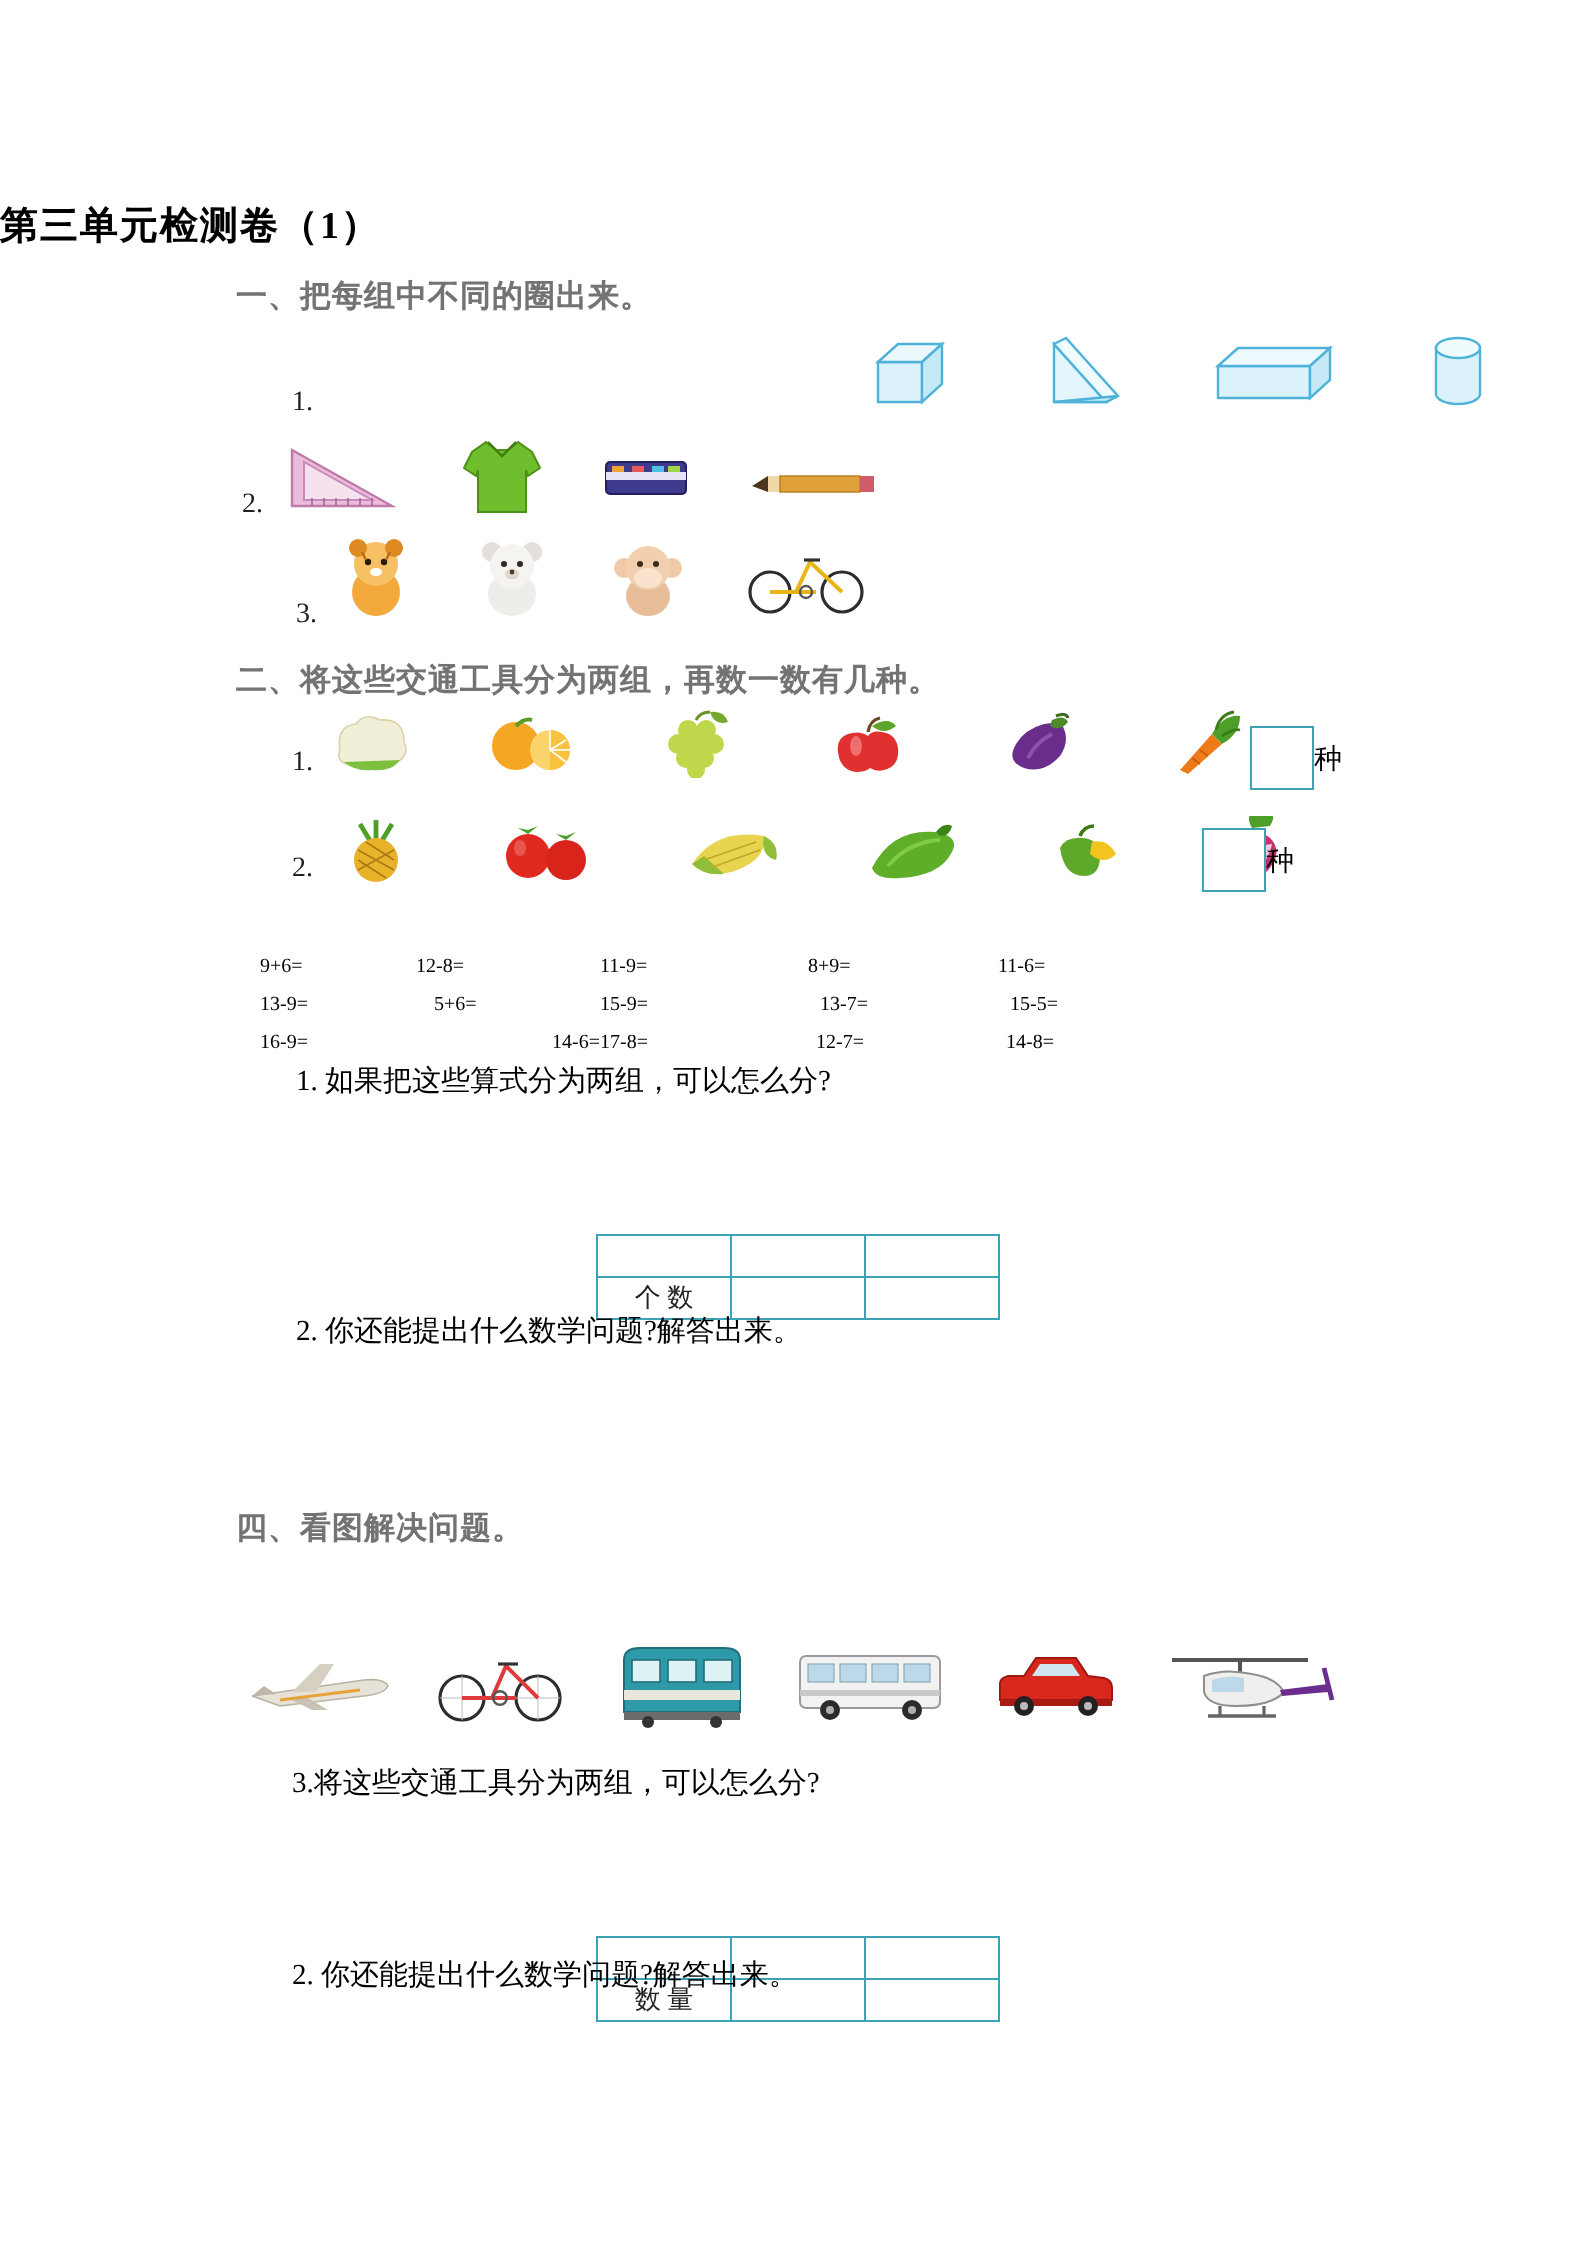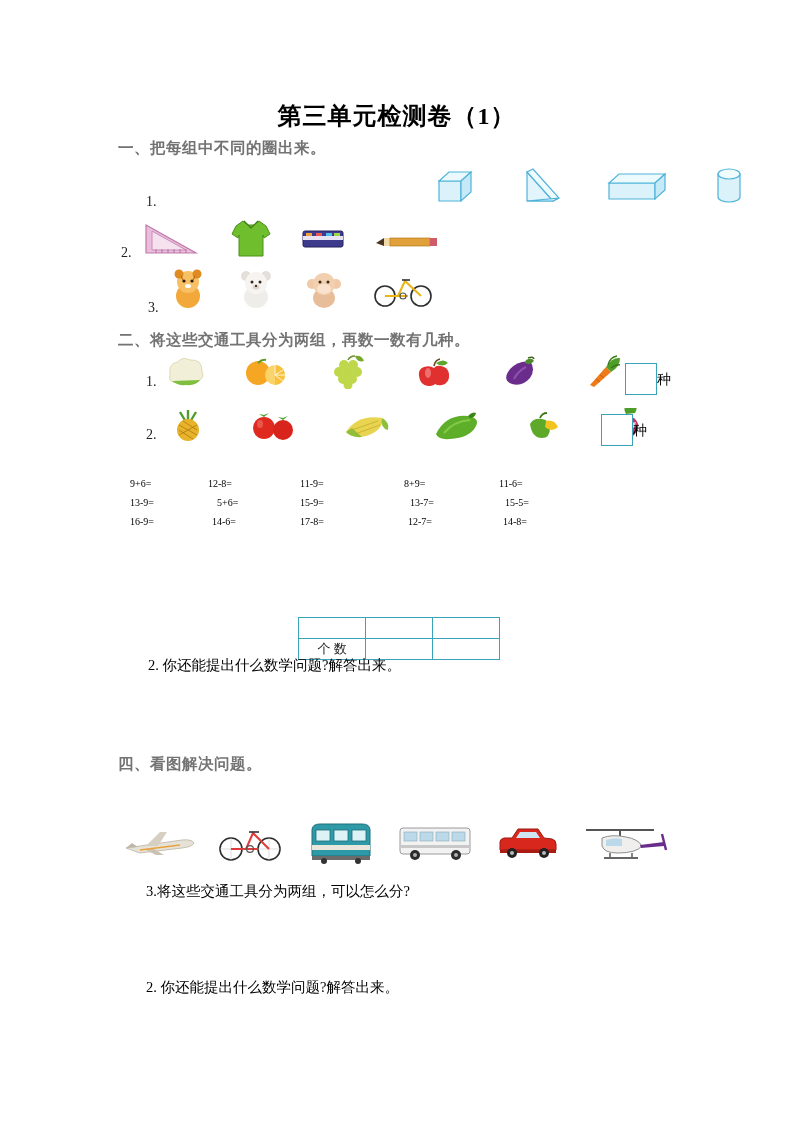--- a/index.html
+++ b/index.html
@@ -18,22 +18,22 @@
   .page {
     position: relative;
     width: 793px;
     height: 1122px;
   }
   .title {
     position: absolute;
     top: 100px;
     left: 0;
     width: 793px;
-    text-align: center;
-    font-size: 24px;
+    text-align: left;
+    font-size: 19px;
     font-weight: bold;
     letter-spacing: 1px;
   }
   .section-head {
     position: absolute;
     left: 118px;
     font-size: 15.5px;
     font-weight: bold;
     color: #737373;
     letter-spacing: 0.5px;
@@ -390,27 +390,28 @@
     </div>
     <div class="crow">
       <span style="width:78px">13-9=</span>
       <span style="width:92px; padding-left:9px; box-sizing:border-box;">5+6=</span>
       <span style="width:104px">15-9=</span>
       <span style="width:95px; padding-left:6px; box-sizing:border-box;">13-7=</span>
       <span style="padding-left:6px">15-5=</span>
     </div>
     <div class="crow">
       <span style="width:78px">16-9=</span>
-      <span style="width:92px; padding-left:4px; box-sizing:border-box;">14-6=</span>
+      <span style="width:92px; padding-left:4px; box-sizing:border-box;text-align:right;">14-6=</span>
       <span style="width:104px">17-8=</span>
       <span style="width:95px; padding-left:4px; box-sizing:border-box;">12-7=</span>
       <span style="padding-left:4px">14-8=</span>
     </div>
   </div>
 
+  <div class="q-text" style="top:531px; left:148px;">1. 如果把这些算式分为两组，可以怎么分?</div>
 
   <table class="grid" style="top:569px; left:298px;">
     <tbody>
         <tr>
       <td style="width:66px"></td>
       <td style="width:66px"></td>
       <td style="width:66px"></td>
     </tr>
     <tr>
       <td>个 数</td>
@@ -495,16 +496,30 @@
         <path d="M62 25 L86 22 L86 26 L63 28 Z" fill="#6B2D8C"></path>
         <path d="M84 14 L88 30" stroke="#6B2D8C" stroke-width="2.4"></path>
         <path d="M32 33 L32 38 M54 33 L54 38" stroke="#666" stroke-width="1.6"></path>
         <line x1="26" y1="38" x2="60" y2="38" stroke="#666" stroke-width="1.8"></line>
       </svg>
     </span>
   </div>
 
   <div class="q-text" style="top:882px; left:146px;">3.将这些交通工具分为两组，可以怎么分?</div>
 
+  <table class="grid" style="top:920px; left:298px;">
+    <tbody>
+        <tr>
+      <td style="width:66px"></td>
+      <td style="width:66px"></td>
+      <td style="width:66px"></td>
+    </tr>
+    <tr>
+      <td>数 量</td>
+      <td></td>
+      <td></td>
+    </tr>
+  </tbody>
+    </table>
 
   <div class="q-text" style="top:978px; left:146px;">2. 你还能提出什么数学问题?解答出来。</div>
 
 </div>
 
 </body></html>

